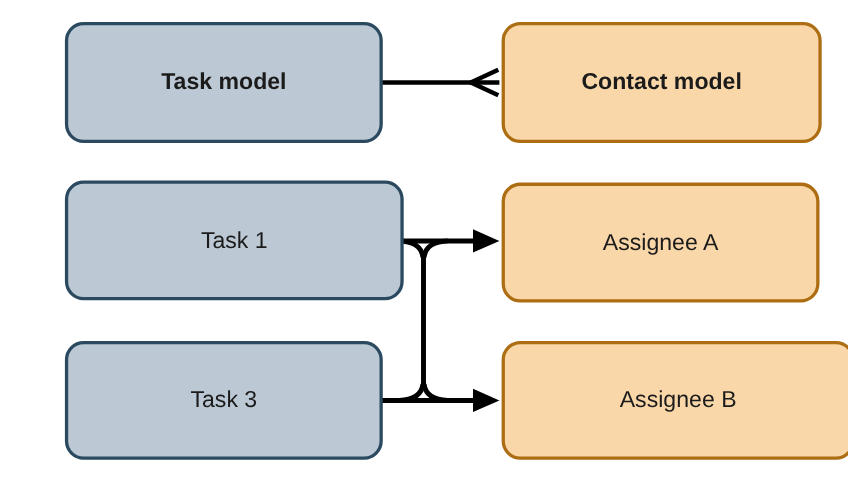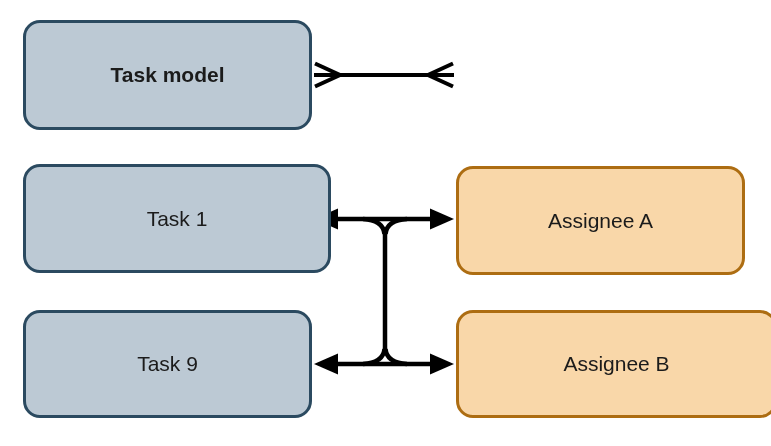--- a/index.html
+++ b/index.html
@@ -32,20 +32,21 @@
     display: flex;
     align-items: center;
     justify-content: center;
     font-size: 21px;
     color: var(--text, #1b1b1b);
     text-align: center;
   }
   .node.blue {
     background: var(--task-fill, #bcc9d4);
     border-color: var(--task-border, #2b4a60);
+    margin-left: 36px;
   }
   .node.orange {
     background: var(--contact-fill, #f9d7a9);
     border-color: var(--contact-border, #ad6d12);
   }
   .node.header { font-weight: bold; }
 </style>
 </head>
 <body>
 
@@ -77,30 +78,33 @@
       <path class="edge-line" d="M407 219 Q387 220 385.5 234" stroke-width="4.5"></path>
       <path class="edge-line" d="M363 364 Q383 363 384.5 349" stroke-width="4.5"></path>
       <path class="edge-line" d="M407 364 Q387 363 385.5 349" stroke-width="4.5"></path>
     </g>
   </svg>
 
   <div class="node blue header" style="left:23px; top:20px; width:289px; height:110px;">
     <span>Task model</span>
   </div>
 
+  <div class="node orange header" style="left:456px; top:20px; width:291px; height:110px;">
+    <span>Contact model</span>
+  </div>
 
   <div class="node blue" style="left:23px; top:164px; width:308px; height:109px;">
     <span>Task 1</span>
   </div>
 
   <div class="node orange" style="left:456px; top:166px; width:289px; height:109px;">
     <span>Assignee A</span>
   </div>
 
   <div class="node blue" style="left:23px; top:310px; width:289px; height:108px;">
-    <span>Task 9</span>
+    <span>Task 3</span>
   </div>
 
   <div class="node orange" style="left:456px; top:310px; width:321px; height:108px;">
     <span>Assignee B</span>
   </div>
 
 </div>
 
 </body></html>

